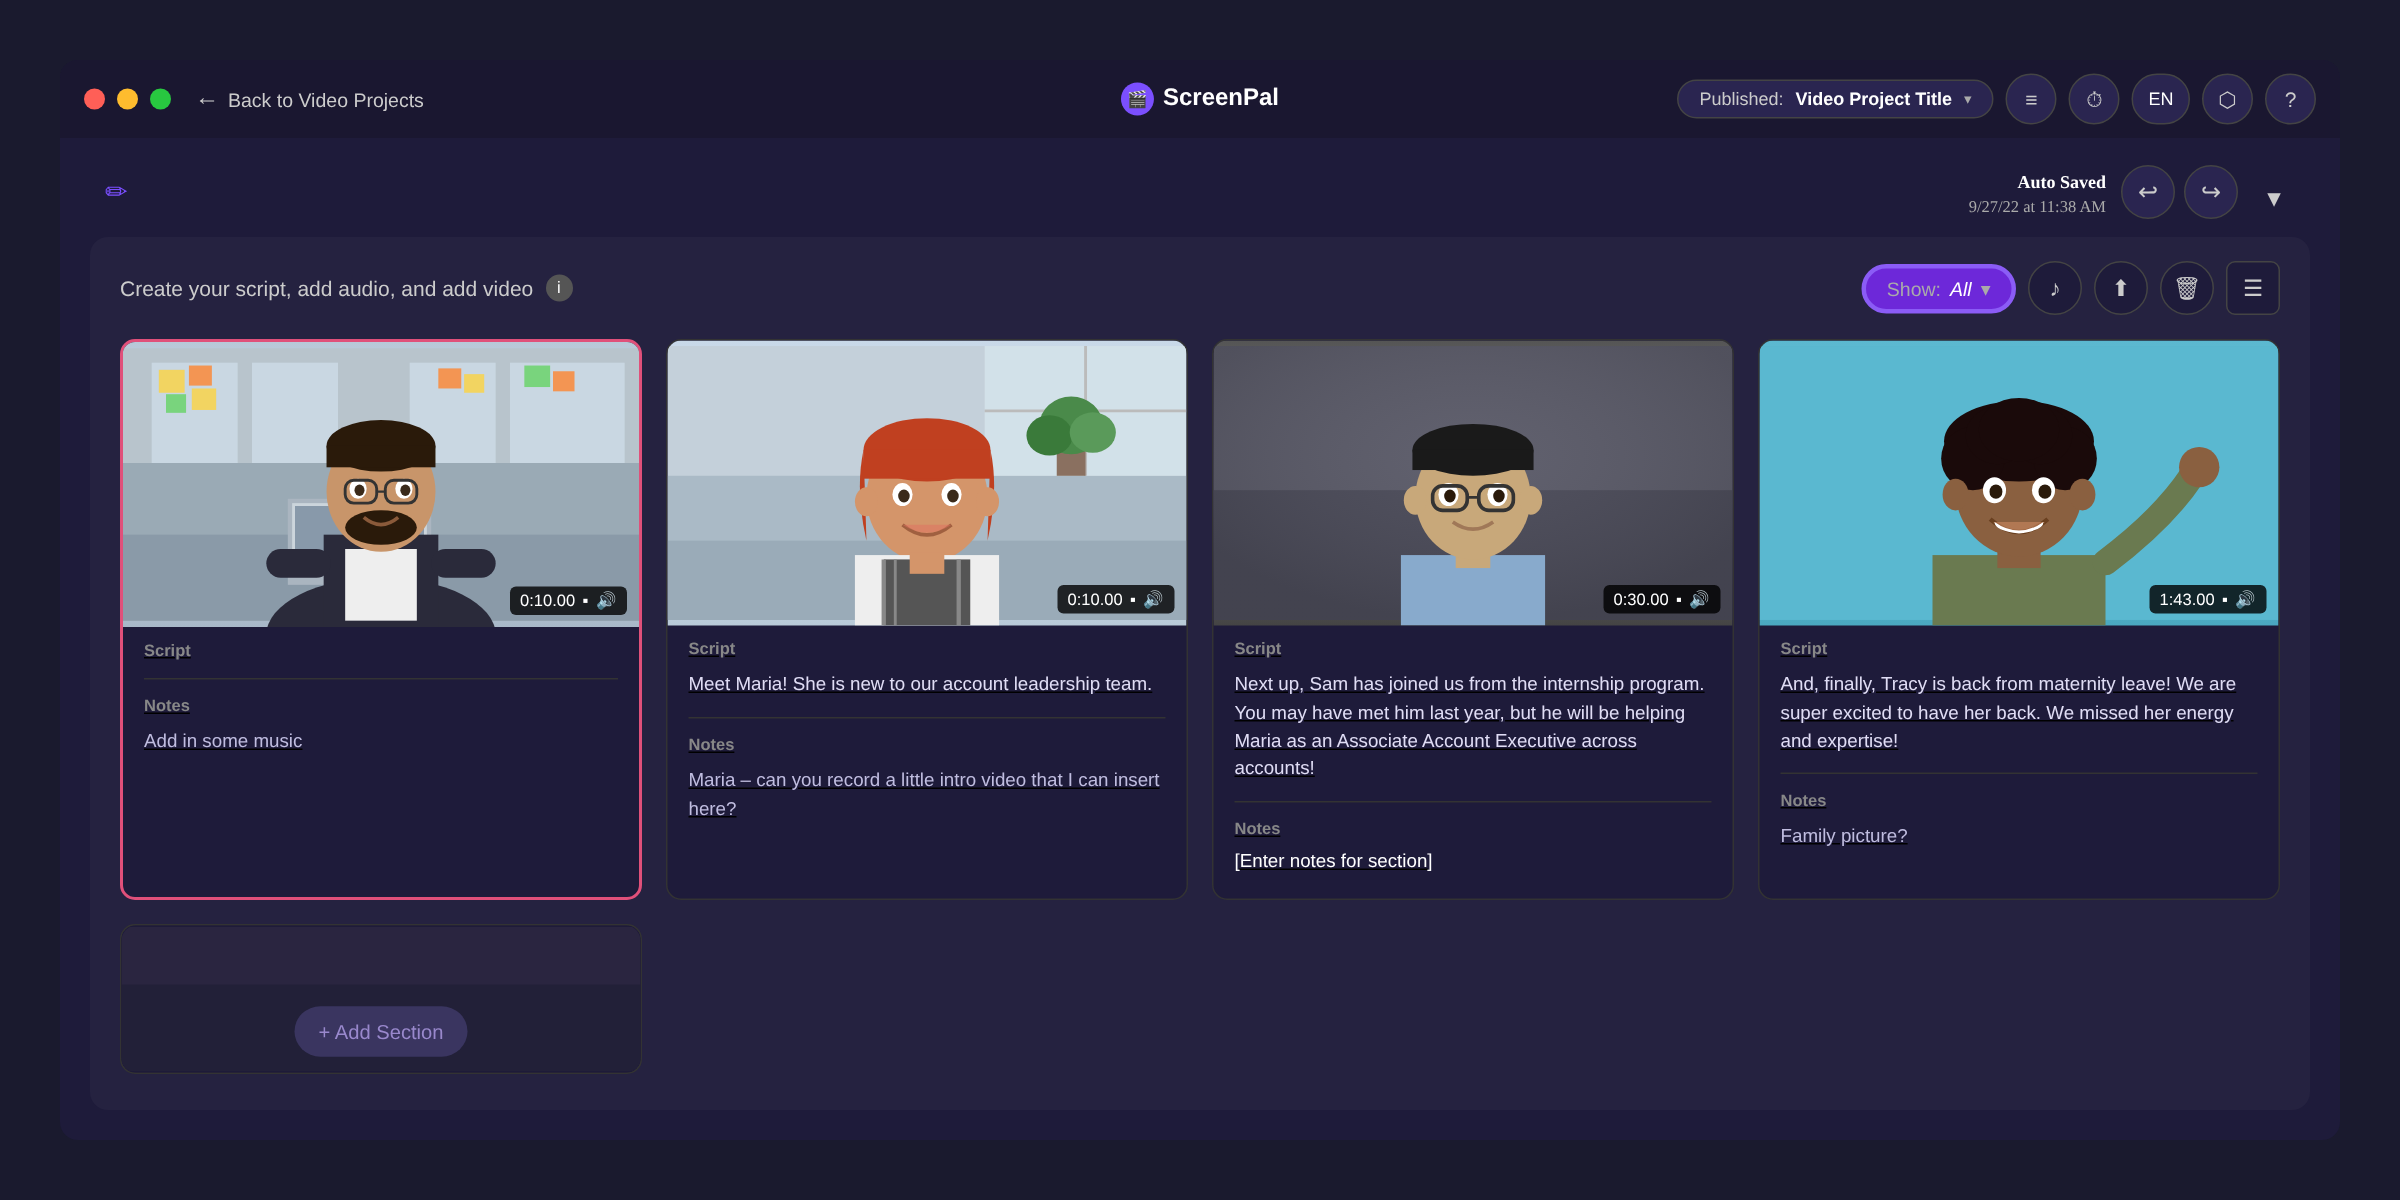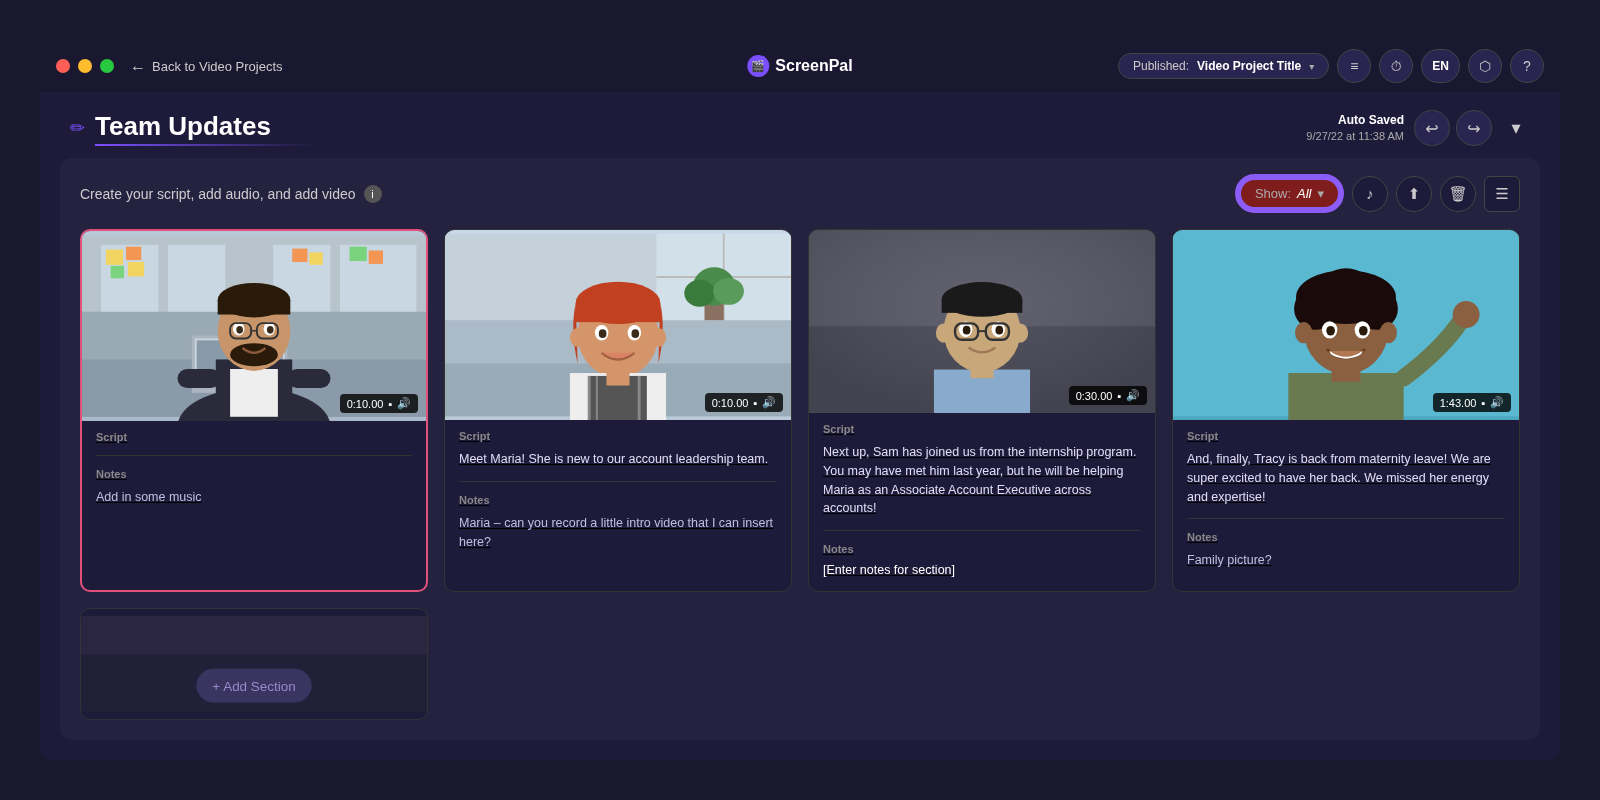--- a/index.html
+++ b/index.html
@@ -111,21 +111,21 @@
       align-items: center;
       justify-content: center;
       color: #ccc;
       font-size: 14px;
       cursor: pointer;
     }
     .icon-btn-lang {
       padding: 0 10px;
       border-radius: 20px;
       font-size: 12px;
-      font-weight: 700;
+      font-weight: 400;
       color: white;
       background: #2a2550;
       border: 1px solid #444;
       width: auto;
       height: 34px;
     }
 
     
     .content {
       display: flex;
@@ -154,22 +154,23 @@
     }
     .title-underline {
       height: 2px;
       background: linear-gradient(to right, #7b4fff, transparent);
       width: 220px;
       margin-top: 2px;
     }
 
     .header-right {
       display: flex;
-      align-items: center;
+      align-items: flex-end;
       gap: 10px;
+      font-family: Liberation Serif, serif;
     }
     .auto-saved {
       text-align: right;
       color: #aaa;
       font-size: 11px;
       line-height: 1.4;
     }
     .auto-saved strong { color: white; font-size: 12px; }
     .undo-redo {
       display: flex;
@@ -236,22 +237,22 @@
       color: white;
       font-size: 11px;
       cursor: pointer;
     }
     .panel-actions {
       display: flex;
       align-items: center;
       gap: 8px;
     }
     .show-dropdown {
-      background: #7f1d1d;
-      border: 6px solid #8b5cf6;
+      background: #6d28d9;
+      border: 3px solid #8b5cf6;
       border-radius: 20px;
       padding: 6px 14px;
       color: white;
       font-size: 13px;
       display: flex;
       align-items: center;
       gap: 6px;
       cursor: pointer;
     }
     .show-dropdown span { color: #aaa; }
@@ -358,21 +359,21 @@
     }
     .card-notes-placeholder {
       color: #ffffff;
       font-size: 12.5px;
     }
 
     
     .partial-card {
       background: #1e1b3a;
       border-radius: 10px;
-      height: 112px;
+      height: 100px;
       overflow: hidden;
       border: 1px solid #333;
     }
 
     
     .cards-grid::-webkit-scrollbar { width: 6px; }
     .cards-grid::-webkit-scrollbar-track { background: transparent; }
     .cards-grid::-webkit-scrollbar-thumb { background: #444; border-radius: 3px; }
 
     .thumb-bg-office {
@@ -427,24 +428,20 @@
       <div class="icon-btn">⬡</div>
       <div class="icon-btn">?</div>
     </div>
   </div>
 
   <div class="content">
 
     <div class="page-header">
       <div class="page-title-area">
         <div style="color:#7b4fff;font-size:18px;">✏</div>
-        <div>
-          <div class="page-title">Team Updates</div>
-          <div class="title-underline"></div>
-        </div>
       </div>
       <div class="header-right">
         <div class="auto-saved">
           <strong>Auto Saved</strong><br>
           <span>9/27/22 at 11:38 AM</span>
         </div>
         <div class="undo-redo">
           <div class="undo-redo-btn">↩</div>
           <div class="undo-redo-btn">↪</div>
         </div>

